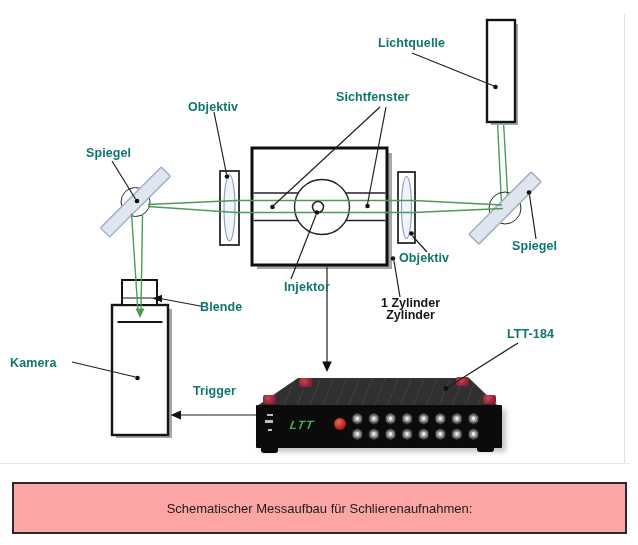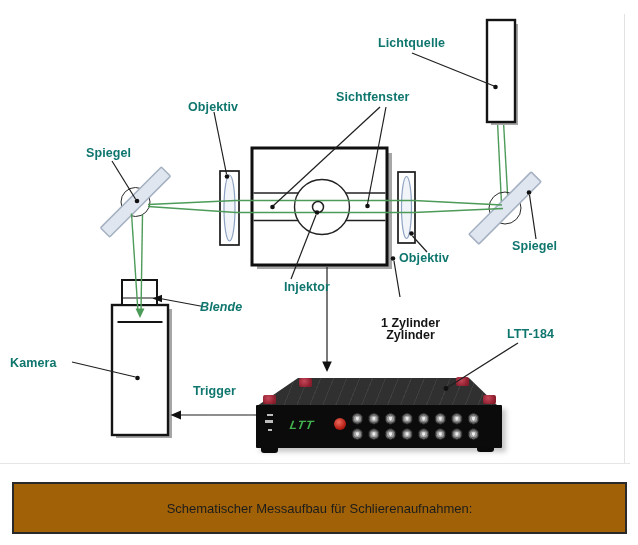--- a/index.html
+++ b/index.html
@@ -32,21 +32,21 @@
             color:#43b14e;transform:skewX(-10deg);letter-spacing:1px;}
   .dev-btn{position:absolute;left:78px;top:13px;width:12px;height:12px;border-radius:50%;
            background:radial-gradient(circle at 40% 35%,#ef6a5a,#b01b12 65%,#6e0c08);}
   .dev-bnc{position:absolute;left:93px;top:6px;width:134px;height:31px;
            background-image:radial-gradient(circle 5.4px at 8.3px 7.7px,#ececec 0 1.7px,#a0a0a0 1.8px 3.3px,#636363 3.4px 4.7px,#2e2e2e 4.8px 5.4px,transparent 5.5px);
            background-size:16.6px 15.5px;}
   .dev-foot{position:absolute;width:17px;height:6px;background:#0a0a0a;border-radius:0 0 3px 3px;}
 
   
   .caption-box{position:absolute;left:12px;top:482px;width:611px;height:48px;border:2px solid #2a2a2a;
-               background:#a16207;display:flex;flex-direction:column;justify-content:center;align-items:center;z-index:3;}
+               background:#fca5a5;display:flex;flex-direction:column;justify-content:center;align-items:center;z-index:3;}
   .caption-box div{font-size:13px;color:#1c1c1c;line-height:17px;white-space:nowrap;}
 </style>
 </head>
 <body>
 
 <div class="figure">
 
   <div class="scanline-v"></div>
   <div class="scanline-h"></div>
 
@@ -162,26 +162,26 @@
     <polygon points="327,372 322.2,361.5 331.8,361.5" fill="#111"></polygon>
   </svg>
 
   <div class="lbl" style="left:378px;top:36px;">Lichtquelle</div>
   <div class="lbl" style="left:188px;top:100px;">Objektiv</div>
   <div class="lbl" style="left:336px;top:90px;">Sichtfenster</div>
   <div class="lbl" style="left:86px;top:146px;">Spiegel</div>
   <div class="lbl" style="left:512px;top:239px;">Spiegel</div>
   <div class="lbl" style="left:399px;top:251px;">Objektiv</div>
   <div class="lbl" style="left:264px;top:280px;margin-left:20px;">Injektor</div>
-  <div class="lbl" style="left:200px;top:300px;font-style:italic;">Blende</div>
+  <div class="lbl" style="left:200px;top:300px;">Blende</div>
   <div class="lbl" style="left:10px;top:356px;">Kamera</div>
   <div class="lbl" style="left:507px;top:327px;text-align:center;">LTT-184</div>
   <div class="lbl" style="left:193px;top:384px;">Trigger</div>
 
-  <div class="lbl2" style="left:369px;top:297px;width:83px;margin-top:20px;">
+  <div class="lbl2" style="left:369px;top:297px;width:83px;">
     <div>1 Zylinder</div>
     <div>Zylinder</div>
   </div>
 
   <div class="caption-box">
     <div>Schematischer Messaufbau für Schlierenaufnahmen:</div>
   </div>
 
 </div>
 

